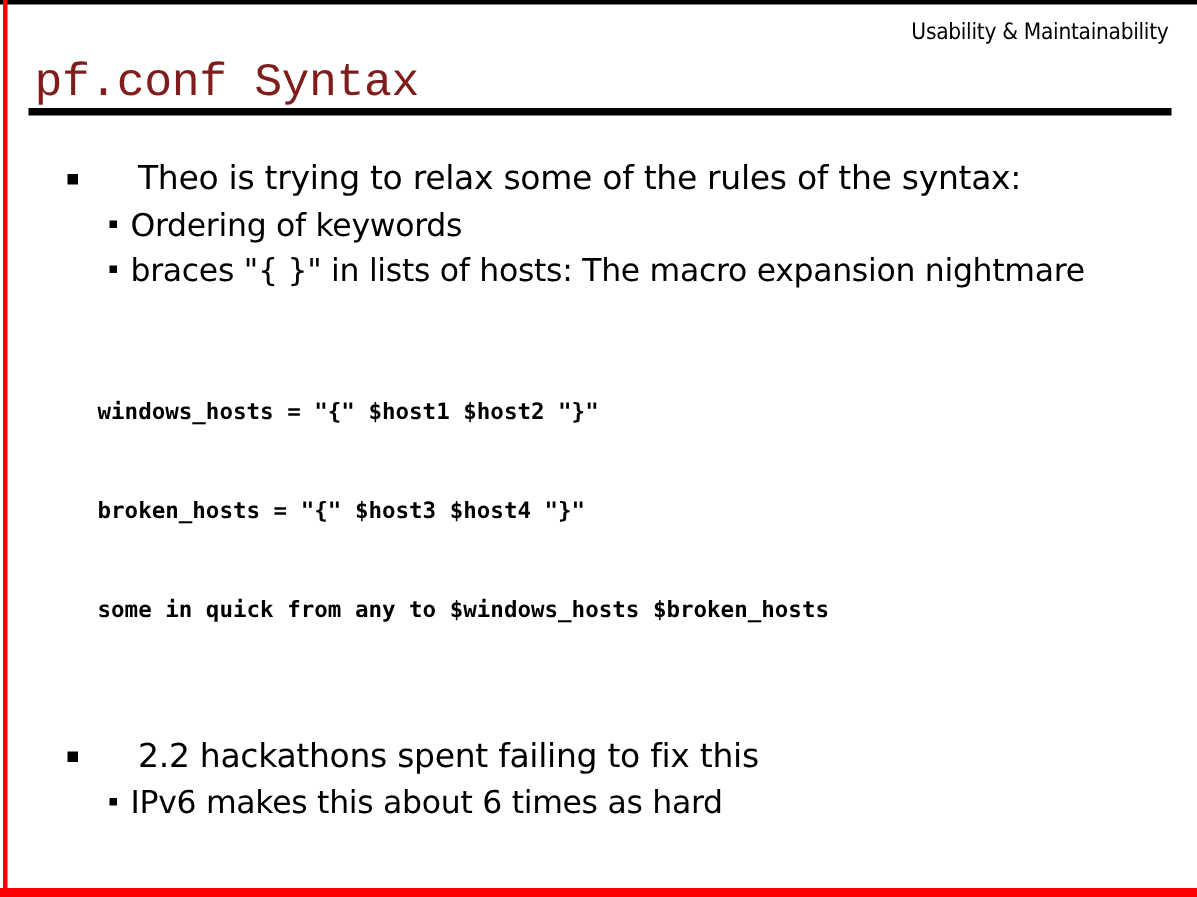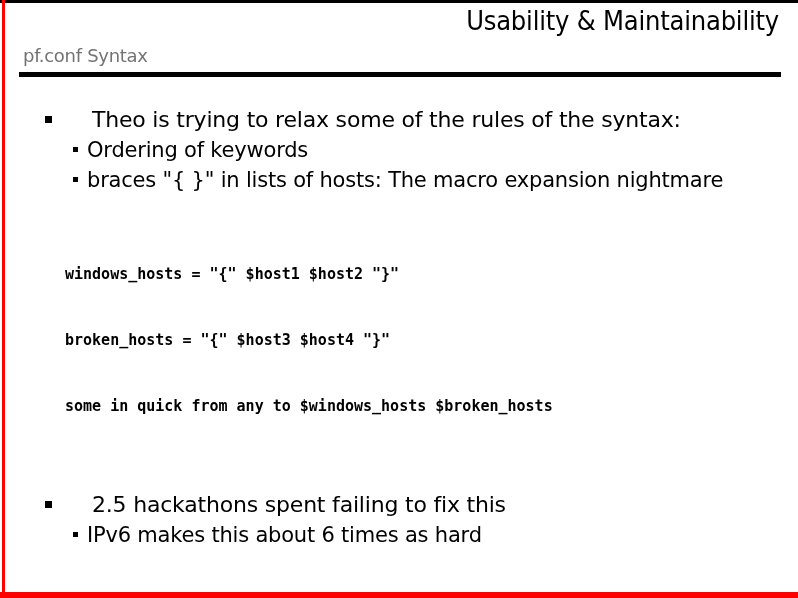--- a/index.html
+++ b/index.html
@@ -36,37 +36,38 @@
     left: 0; bottom: 0;
     width: 798px; height: 6px;
     background: #ff0000;
   }
 
   
   .section-label {
     position: absolute;
     right: 19px;
     top: 8px;
-    font-size: 27px;
+    font-size: 15px;
     line-height: 26px;
     color: #000000;
     white-space: nowrap;
     letter-spacing: -0.2px;
     font-stretch: condensed;
   }
 
   .slide-title {
     position: absolute;
     left: 23px;
     top: 40px;
-    font-size: 18px;
+    font-size: 31px;
     line-height: 32px;
-    color: #737373;
+    color: #7f1d1d;
     white-space: nowrap;
     letter-spacing: -0.3px;
+    font-family: Liberation Mono, monospace;
   }
 
   .title-rule {
     position: absolute;
     left: 19px;
     top: 72px;
     width: 762px;
     height: 5px;
     background: #000000;
   }
@@ -171,21 +172,21 @@
     <div class="code-block">
       <div class="code-line">windows_hosts = "{" $host1 $host2 "}"</div>
       <div class="code-line">broken_hosts = "{" $host3 $host4 "}"</div>
       <div class="code-line">some in quick from any to $windows_hosts $broken_hosts</div>
     </div>
 
     <div class="spacer-code-bottom"></div>
 
     <div class="bullet-l1">
       <span class="marker"></span>
-      <span>2.5 hackathons spent failing to fix this</span>
+      <span>2.2 hackathons spent failing to fix this</span>
     </div>
 
 
     <div class="bullet-l2">
       <span class="marker"></span>
       <span>IPv6 makes this about 6 times as hard</span>
     </div>
 
   </div>
 </div>

